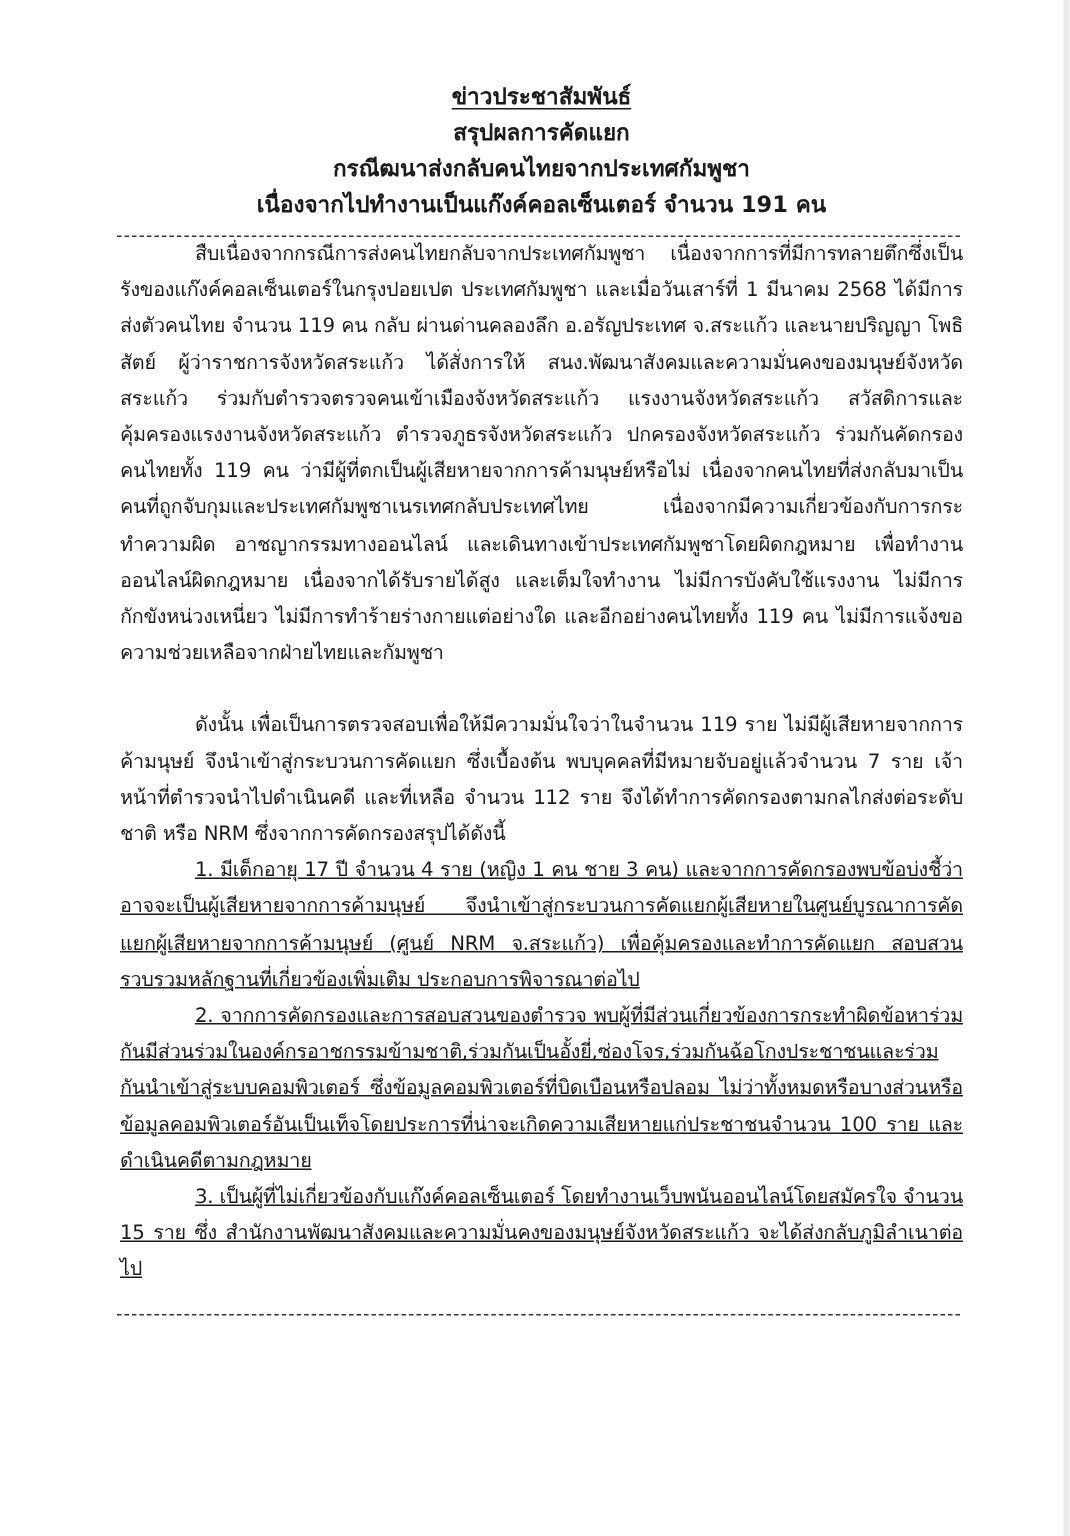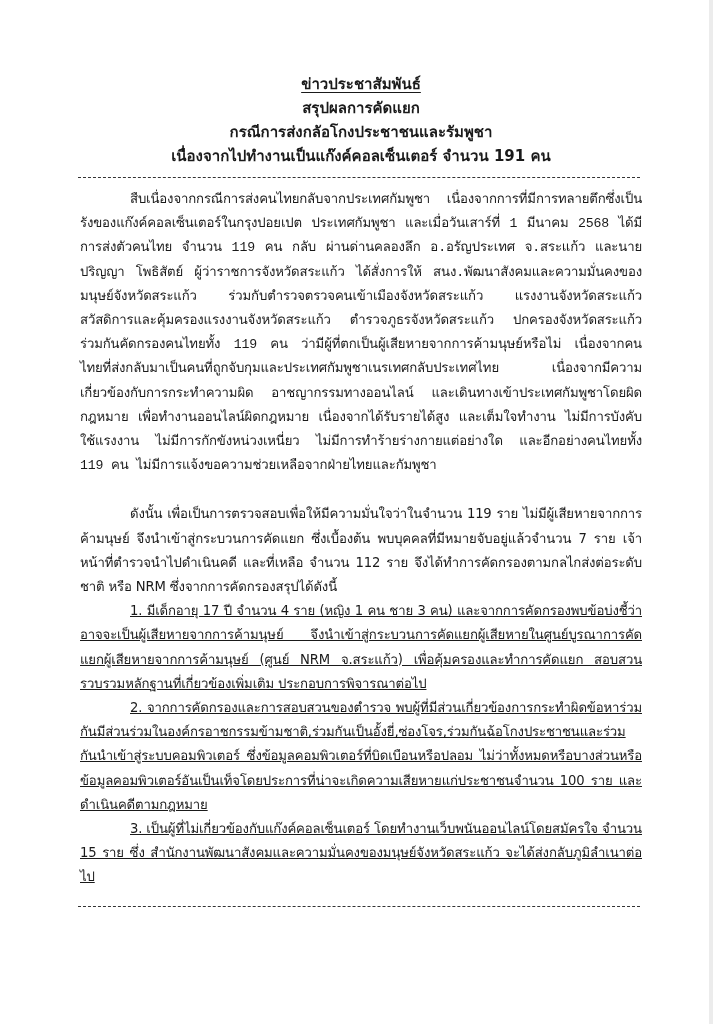--- a/index.html
+++ b/index.html
@@ -19,21 +19,21 @@
       position: absolute;
       top: 0;
       right: 0;
       width: 4px;
       height: 1024px;
       background: #ececec;
     }
     .page {
       position: absolute;
       left: 80px;
-      top: 72px;
+      top: 52px;
       width: 562px;
     }
     .title-block {
       text-align: center;
       font-weight: bold;
       font-size: 15px;
       line-height: 24px;
     }
     .title-block .headline {
       text-decoration: underline;
@@ -51,39 +51,39 @@
       font-size: 13.2px;
       line-height: 24.2px;
       text-align: justify;
       text-align-last: left;
       letter-spacing: -0.15px;
     }
     .para {
       margin: 0;
       text-indent: 50px;
     }
-    .para.first { margin-top: 10px; font-family: Liberation Mono, monospace; }
+    .para.first { margin-top: 0; }
     .para.gap { margin-top: 24px; }
     .list-item {
       margin: 0;
       text-indent: 50px;
       text-decoration: underline;
     }
   </style>
 </head>
 <body>
 
 <div class="right-strip"></div>
 
 <div class="page">
 
   <div class="title-block">
     <div class="headline">ข่าวประชาสัมพันธ์</div>
     <div>สรุปผลการคัดแยก</div>
-    <div>กรณีการส่งกลัอโกงประชาชนและรัมพูชา</div>
+    <div>กรณีฒนาส่งกลับคนไทยจากประเทศกัมพูชา</div>
     <div>เนื่องจากไปทำงานเป็นแก๊งค์คอลเซ็นเตอร์ จำนวน 191 คน</div>
   </div>
 
   <div class="dash-line top"></div>
 
   <div class="body-text">
     <p class="para first">สืบเนื่องจากกรณีการส่งคนไทยกลับจากประเทศกัมพูชา เนื่องจากการที่มีการทลายตึกซึ่งเป็นรังของแก๊งค์คอลเซ็นเตอร์ในกรุงปอยเปต ประเทศกัมพูชา และเมื่อวันเสาร์ที่ 1 มีนาคม 2568 ได้มีการส่งตัวคนไทย จำนวน 119 คน กลับ ผ่านด่านคลองลึก อ.อรัญประเทศ จ.สระแก้ว และนายปริญญา โพธิสัตย์ ผู้ว่าราชการจังหวัดสระแก้ว ได้สั่งการให้ สนง.พัฒนาสังคมและความมั่นคงของมนุษย์จังหวัดสระแก้ว ร่วมกับตำรวจตรวจคนเข้าเมืองจังหวัดสระแก้ว แรงงานจังหวัดสระแก้ว สวัสดิการและคุ้มครองแรงงานจังหวัดสระแก้ว ตำรวจภูธรจังหวัดสระแก้ว ปกครองจังหวัดสระแก้ว ร่วมกันคัดกรองคนไทยทั้ง 119 คน ว่ามีผู้ที่ตกเป็นผู้เสียหายจากการค้ามนุษย์หรือไม่ เนื่องจากคนไทยที่ส่งกลับมาเป็นคนที่ถูกจับกุมและประเทศกัมพูชาเนรเทศกลับประเทศไทย เนื่องจากมีความเกี่ยวข้องกับการกระทำความผิด อาชญากรรมทางออนไลน์ และเดินทางเข้าประเทศกัมพูชาโดยผิดกฎหมาย เพื่อทำงานออนไลน์ผิดกฎหมาย เนื่องจากได้รับรายได้สูง และเต็มใจทำงาน ไม่มีการบังคับใช้แรงงาน ไม่มีการกักขังหน่วงเหนี่ยว ไม่มีการทำร้ายร่างกายแต่อย่างใด และอีกอย่างคนไทยทั้ง 119 คน ไม่มีการแจ้งขอความช่วยเหลือจากฝ่ายไทยและกัมพูชา</p>
     <p class="para gap">ดังนั้น เพื่อเป็นการตรวจสอบเพื่อให้มีความมั่นใจว่าในจำนวน 119 ราย ไม่มีผู้เสียหายจากการค้ามนุษย์ จึงนำเข้าสู่กระบวนการคัดแยก ซึ่งเบื้องต้น พบบุคคลที่มีหมายจับอยู่แล้วจำนวน 7 ราย เจ้าหน้าที่ตำรวจนำไปดำเนินคดี และที่เหลือ จำนวน 112 ราย จึงได้ทำการคัดกรองตามกลไกส่งต่อระดับชาติ หรือ NRM ซึ่งจากการคัดกรองสรุปได้ดังนี้</p>
     <p class="list-item">1. มีเด็กอายุ 17 ปี จำนวน 4 ราย (หญิง 1 คน ชาย 3 คน) และจากการคัดกรองพบข้อบ่งชี้ว่าอาจจะเป็นผู้เสียหายจากการค้ามนุษย์ จึงนำเข้าสู่กระบวนการคัดแยกผู้เสียหายในศูนย์บูรณาการคัดแยกผู้เสียหายจากการค้ามนุษย์ (ศูนย์ NRM จ.สระแก้ว) เพื่อคุ้มครองและทำการคัดแยก สอบสวน รวบรวมหลักฐานที่เกี่ยวข้องเพิ่มเติม ประกอบการพิจารณาต่อไป</p>
     <p class="list-item">2. จากการคัดกรองและการสอบสวนของตำรวจ พบผู้ที่มีส่วนเกี่ยวข้องการกระทำผิดข้อหาร่วมกันมีส่วนร่วมในองค์กรอาชกรรมข้ามชาติ,ร่วมกันเป็นอั้งยี่,ซ่องโจร,ร่วมกันฉ้อโกงประชาชนและร่วมกันนำเข้าสู่ระบบคอมพิวเตอร์ ซึ่งข้อมูลคอมพิวเตอร์ที่บิดเบือนหรือปลอม ไม่ว่าทั้งหมดหรือบางส่วนหรือข้อมูลคอมพิวเตอร์อันเป็นเท็จโดยประการที่น่าจะเกิดความเสียหายแก่ประชาชนจำนวน 100 ราย และดำเนินคดีตามกฎหมาย</p>

